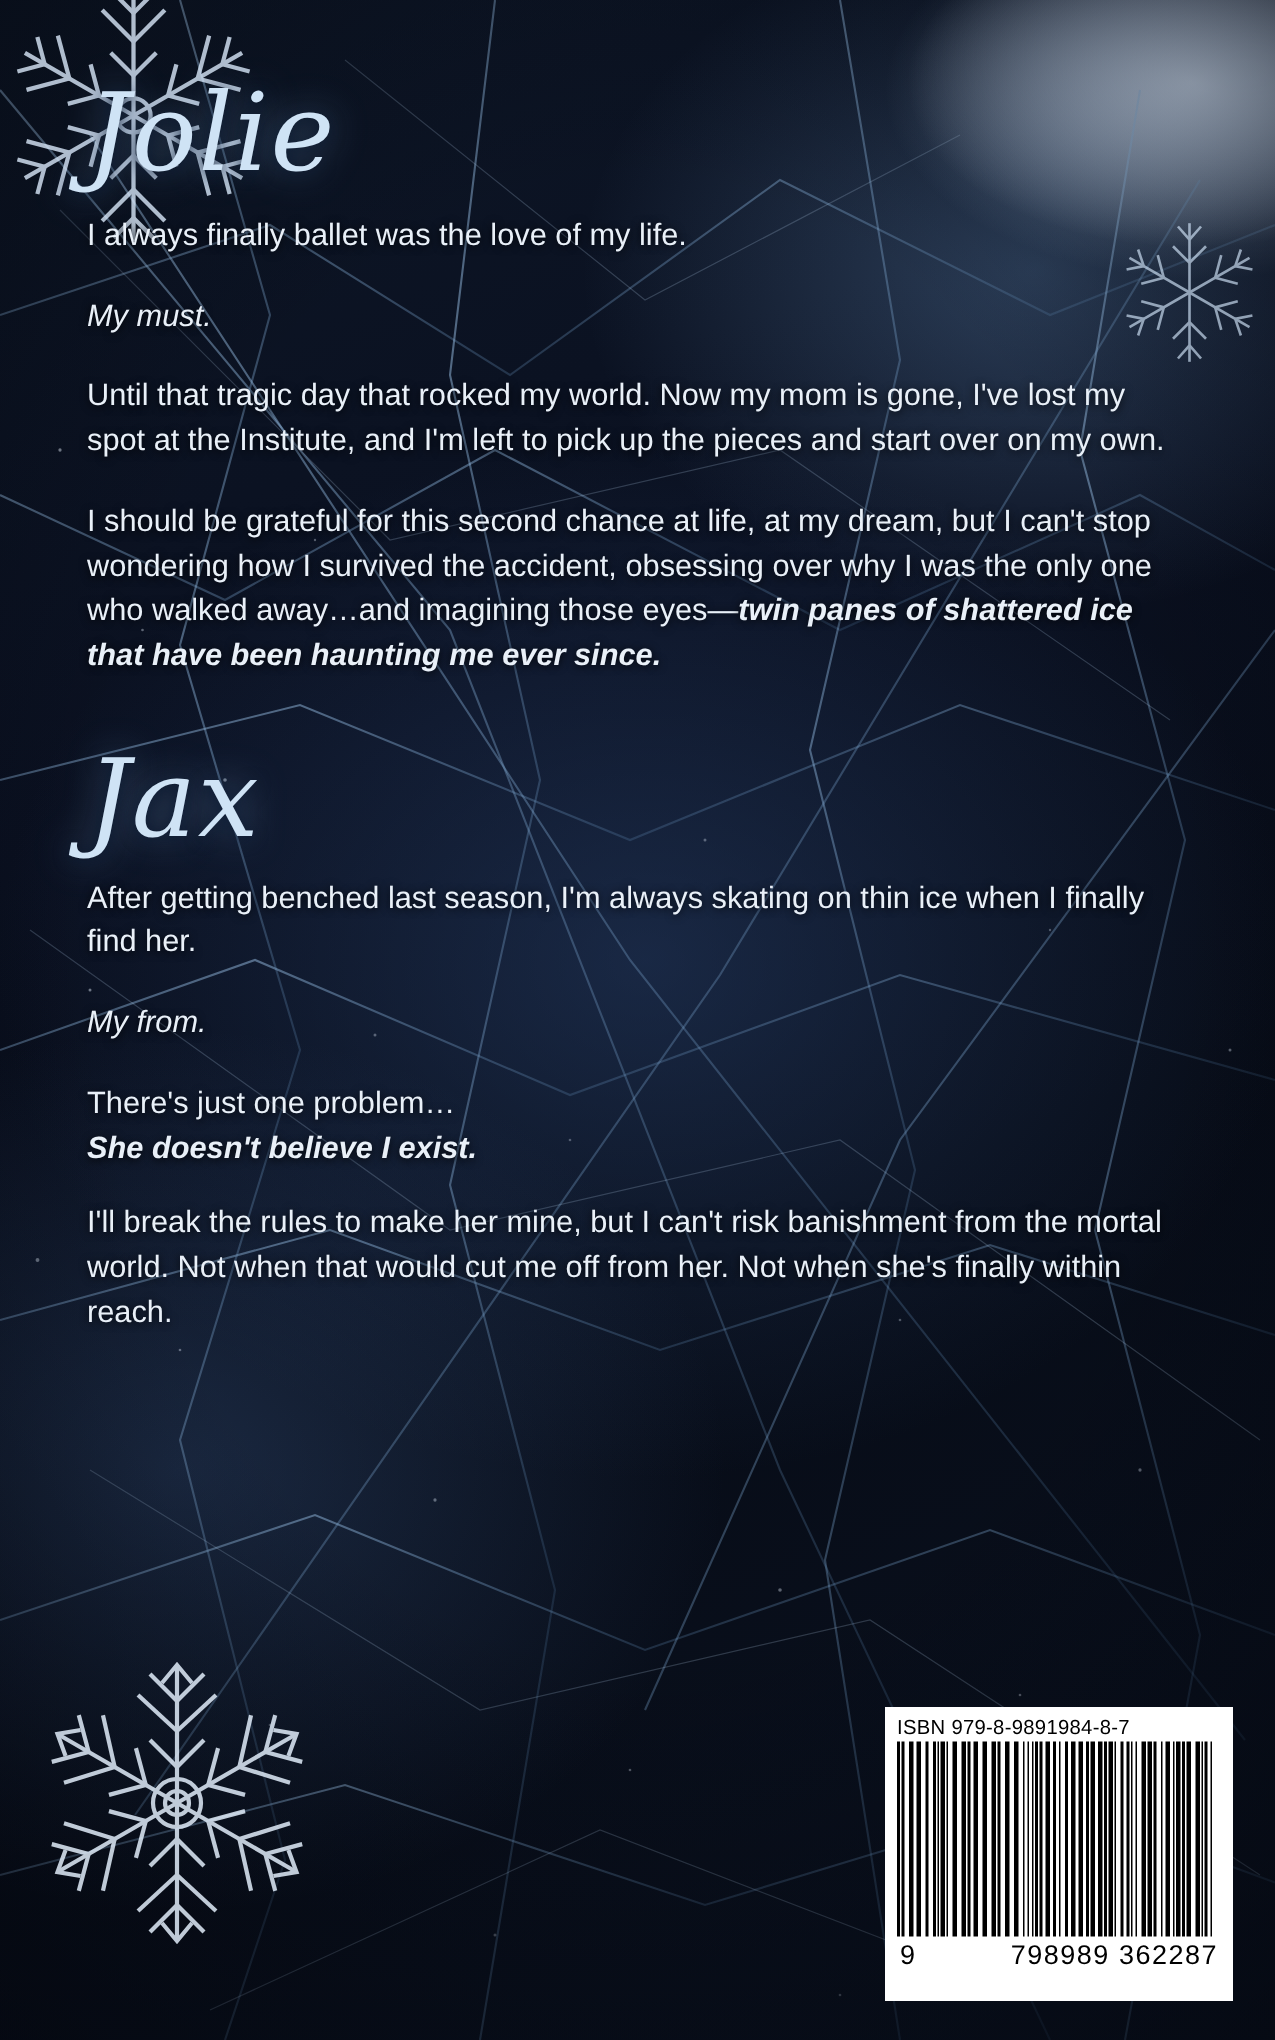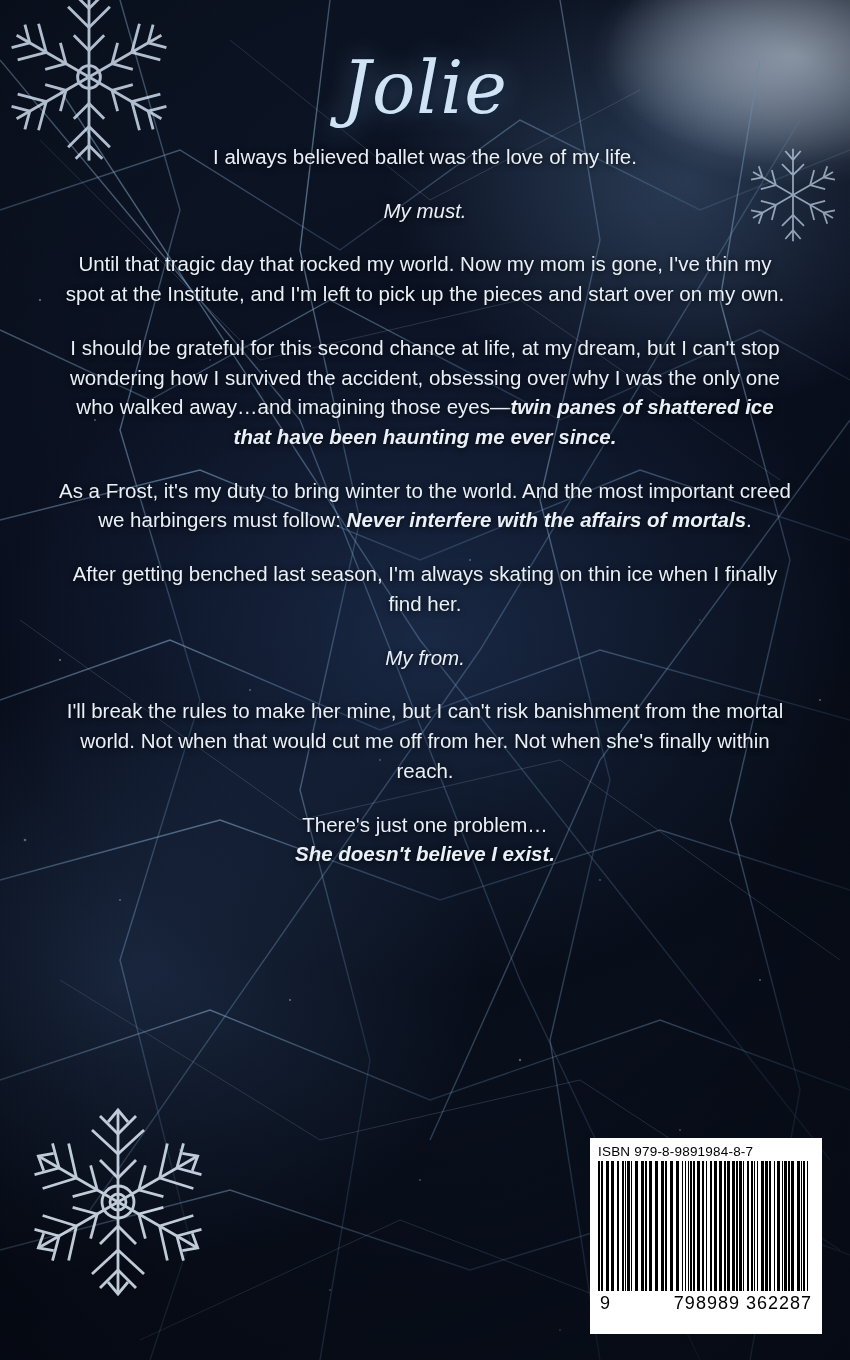--- a/index.html
+++ b/index.html
@@ -31,21 +31,21 @@
   .vignette {
     position: absolute; inset: 0;
     background: radial-gradient(ellipse 95% 80% at 50% 45%, rgba(0,0,0,0) 45%, rgba(2,4,10,0.72) 100%);
     pointer-events: none;
   }
 
   .content {
     position: relative;
     z-index: 5;
     padding: 0 58px;
-    text-align: center;
+    text-align: left;
     color: #eef3fa;
   }
 
   .script-name {
     font-family: "DejaVu Serif", serif;
     font-style: italic;
     font-weight: 400;
     font-size: 72px;
     line-height: 1;
     color: #cfe3f5;
@@ -240,38 +240,38 @@
       <use href="#armr" transform="rotate(300)"></use>
     </g>
   </svg>
 
   <div class="vignette"></div>
 
   <div class="content">
 
     <div id="jolie-heading" class="script-name">Jolie</div>
 
-    <p class="body lead-line">I always believed ballet was the love of my life.</p>
+    <p class="body lead-line">I always finally ballet was the love of my life.</p>
 
     <p class="body em">My must.</p>
 
-    <p class="body">Until that tragic day that rocked my world. Now my mom is gone, I've thin my spot at the Institute, and I'm left to pick up the pieces and start over on my own.</p>
+    <p class="body">Until that tragic day that rocked my world. Now my mom is gone, I've lost my spot at the Institute, and I'm left to pick up the pieces and start over on my own.</p>
 
     <p class="body"><span>I should be grateful for this second chance at life, at my dream, but I can't stop wondering how I survived the accident, obsessing over why I was the only one who walked away…and imagining those eyes—</span><span class="em">twin panes of shattered ice that have been haunting me ever since.</span></p>
 
-
-    <p class="body"><span>As a Frost, it's my duty to bring winter to the world. And the most important creed we harbingers must follow: </span><span class="em">Never interfere with the affairs of mortals</span><span>.</span></p>
+    <div id="jax-heading" class="script-name">Jax</div>
+
 
     <p class="body">After getting benched last season, I'm always skating on thin ice when I finally find her.</p>
 
     <p class="body em">My from.</p>
 
+    <p class="body tight"><span>There's just one problem…</span><br><span class="em">She doesn't believe I exist.</span></p>
+
     <p class="body">I'll break the rules to make her mine, but I can't risk banishment from the mortal world. Not when that would cut me off from her. Not when she's finally within reach.</p>
-
-    <p class="body tight"><span>There's just one problem…</span><br><span class="em">She doesn't believe I exist.</span></p>
 
   </div>
 
   <div class="isbn-box">
     <div class="isbn-text">ISBN 979-8-9891984-8-7</div>
     <div class="barcode" id="barcode">
         <i style="width:2px"></i>
         <i class="w" style="width:1px"></i>
         <i style="width:2px"></i>
         <i class="w" style="width:3px"></i>

